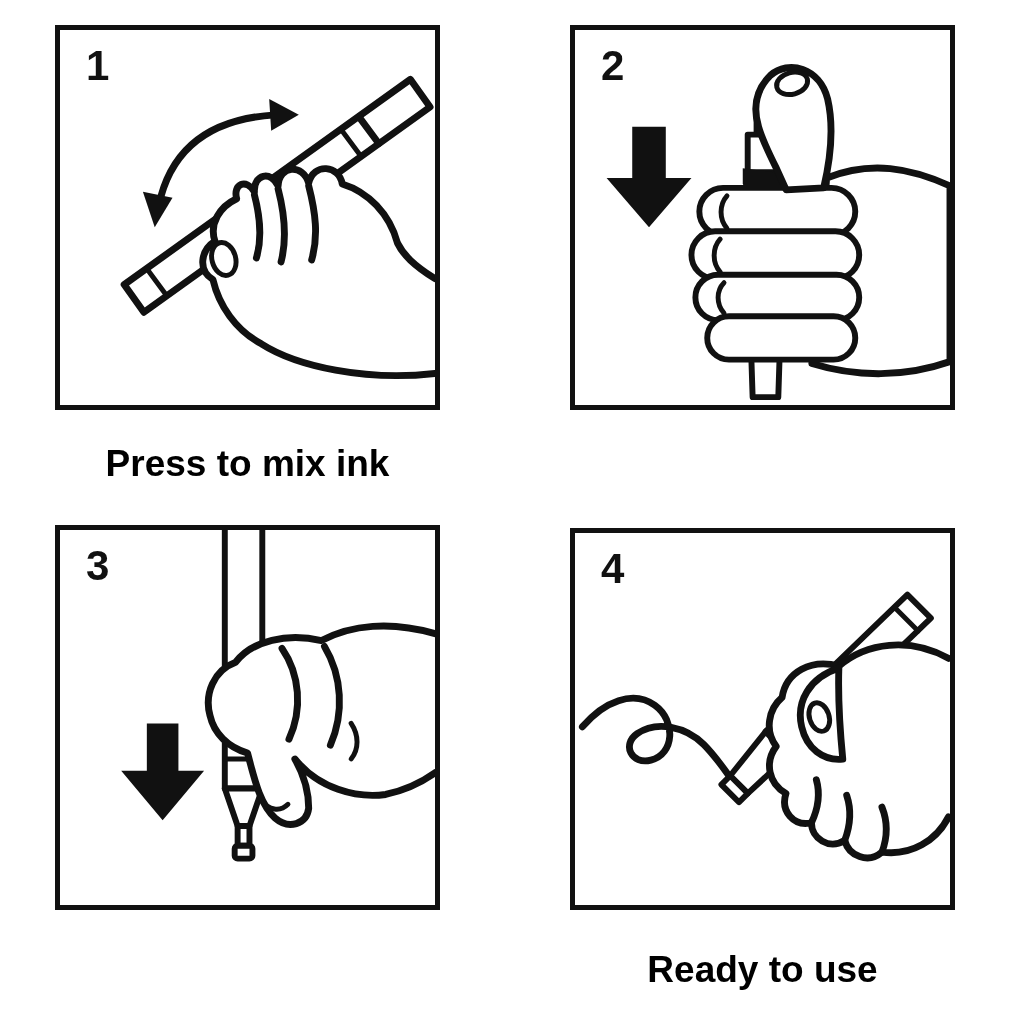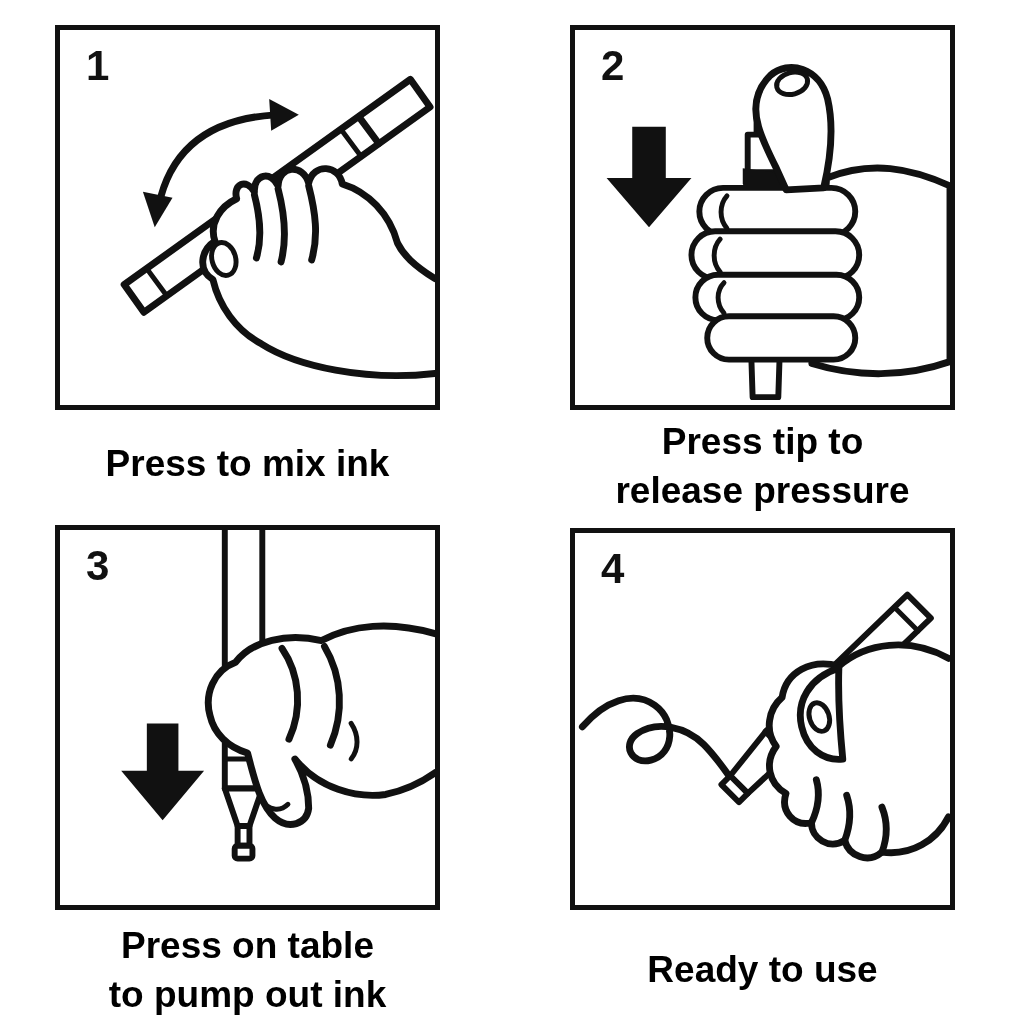--- a/index.html
+++ b/index.html
@@ -107,22 +107,20 @@
         <path class="thin" d="M 147,212 C 139,221 139,236 147,245"></path>
         <path class="thin" d="M 151,256 C 143,264 143,278 151,287"></path>
 
         <path class="shape" d="M 252,160 C 260,126 262,96 256,70 C 248,38 216,30 198,46 C 184,60 180,78 186,98 C 190,112 196,124 204,140 L 214,162 Z"></path>
         <ellipse cx="220" cy="54" rx="16" ry="11" transform="rotate(-15 220 54)" fill="#fff" stroke="#111" stroke-width="5"></ellipse>
       </g>
 
       <polygon class="solid" points="58,98 92,98 92,150 118,150 75,200 32,150 58,150"></polygon>
     </svg>
   </div>
-  <div class="caption" id="cap2">Press tip to
-release pressure</div>
 
   <div class="panel-box" id="box3">
     <div class="step-number">3</div>
     <svg viewBox="0 0 380 380">
 
       <g>
         <rect class="shape6" x="167" y="-10" width="38" height="272"></rect>
         <line class="thin" x1="167" y1="232" x2="205" y2="232"></line>
         <polygon class="shape6" points="167,262 205,262 192,300 180,300"></polygon>
         <rect class="shape6" x="180" y="300" width="12" height="20"></rect>
@@ -133,22 +131,20 @@
         <path class="shape" d="M 380,105 C 335,92 295,96 265,112 C 230,104 195,112 178,134 C 156,142 146,166 152,188 C 156,206 170,220 190,226 C 196,248 202,278 218,292 C 232,304 250,298 252,282 C 252,264 246,246 238,232 C 262,262 300,272 330,268 C 348,264 366,256 380,246"></path>
         <path class="stroke" d="M 225,120 C 243,146 246,182 232,212" stroke-width="6"></path>
         <path class="stroke" d="M 268,118 C 286,148 288,186 274,218" stroke-width="6"></path>
         <path class="thin" d="M 295,196 C 303,208 303,222 295,232"></path>
         <path class="thin" d="M 205,274 C 211,284 223,286 231,278"></path>
       </g>
 
       <polygon class="solid" points="88,196 120,196 120,244 146,244 104,294 62,244 88,244"></polygon>
     </svg>
   </div>
-  <div class="caption" id="cap3">Press on table
-to pump out ink</div>
 
   <div class="panel-box" id="box4">
     <div class="step-number">4</div>
     <svg viewBox="0 0 380 380">
 
       <path class="stroke" stroke-width="6" d="M 6,198 C 28,172 58,160 80,176 C 102,192 100,226 76,232 C 56,237 46,216 62,205 C 82,191 112,198 130,216 C 144,230 154,246 163,258"></path>
 
       <g>
         <polygon class="shape6" points="193,203 338,63 362,87 217,227"></polygon>
         <line class="thin" x1="325" y1="76" x2="349" y2="100"></line>

